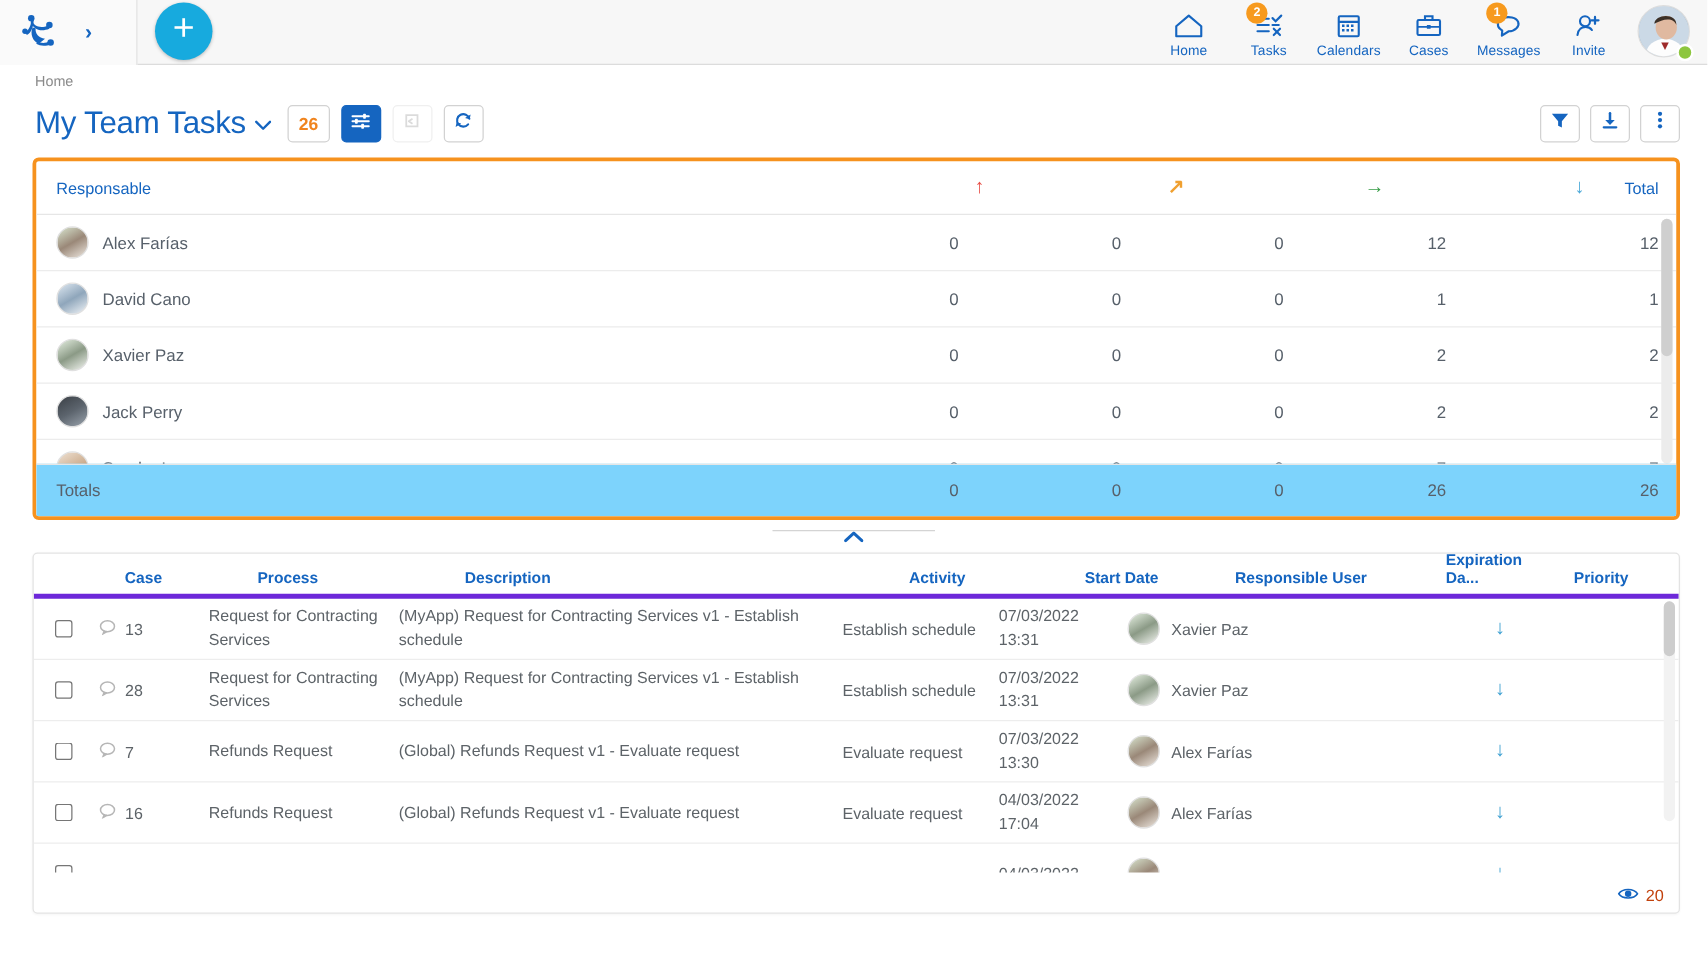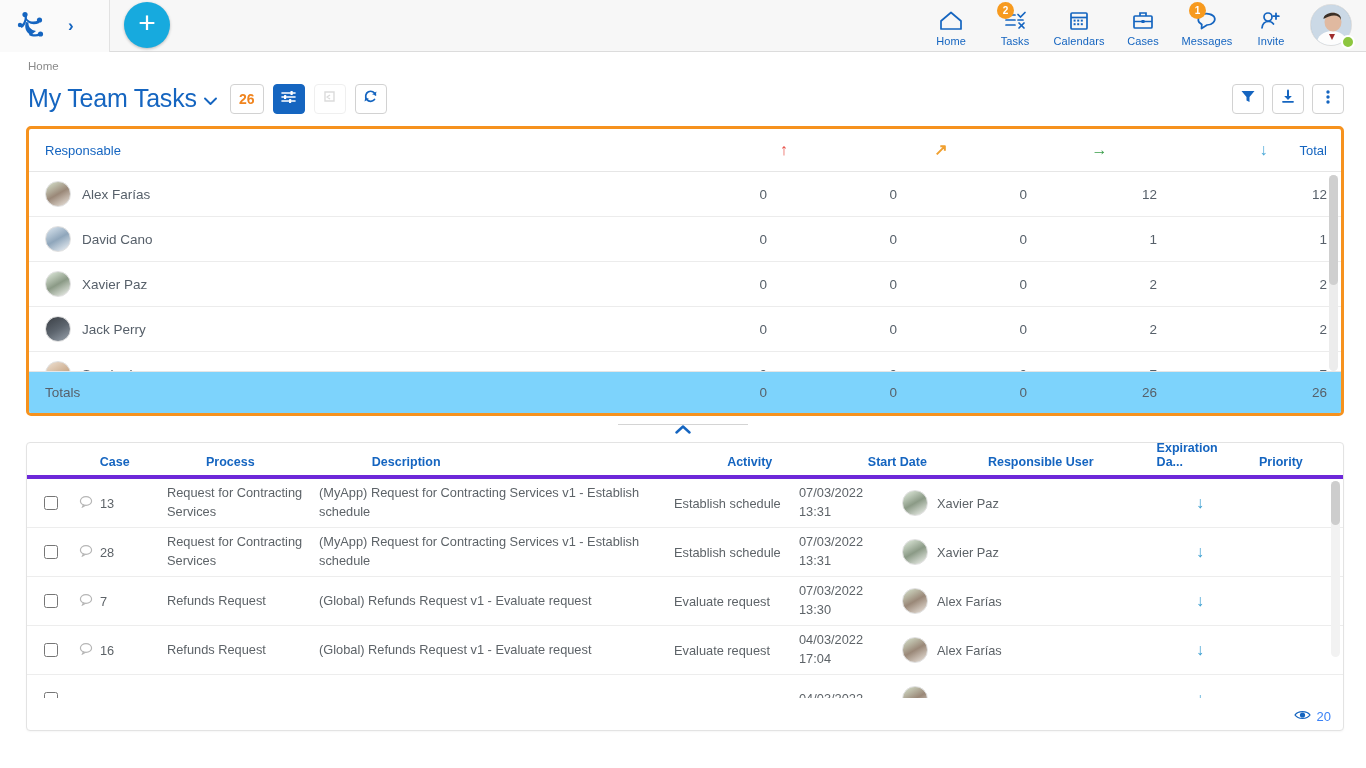--- a/index.html
+++ b/index.html
@@ -288,21 +288,21 @@
 
   .list-sb {
     position: absolute; top: 38px; right: 3px;
     width: 9px; height: 176px; background: #f2f2f2; border-radius: 5px;
   }
   .list-sb i { display:block; width: 9px; height: 44px; background: #cdcdcd; border-radius: 5px; }
 
   .lp-footer {
     position: absolute; right: 12px; bottom: 6px;
     display: flex; align-items: center; gap: 6px;
-    font-size: 13px; color: #3b82f6;
+    font-size: 13px; color: #c2410c;
   }
 
   .chat-ico { color: #b6b6b6; }
   .lp-row .cell-case .case-id { color: #5d6368; text-align: center; }
 </style>
 </head>
 <body>
 
 <div class="topbar">
 

